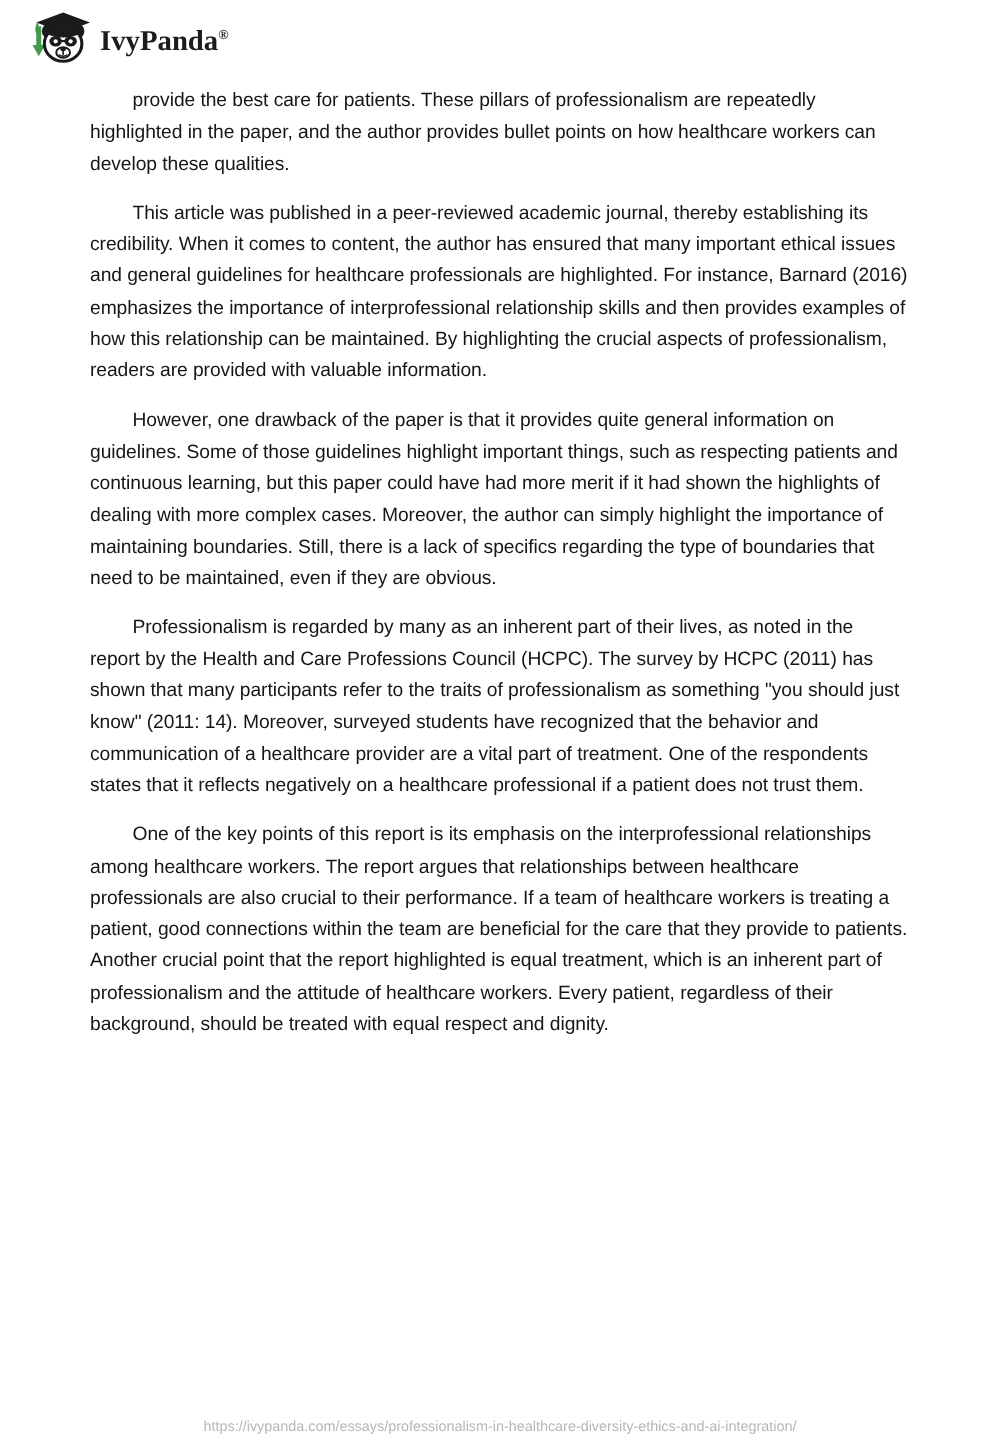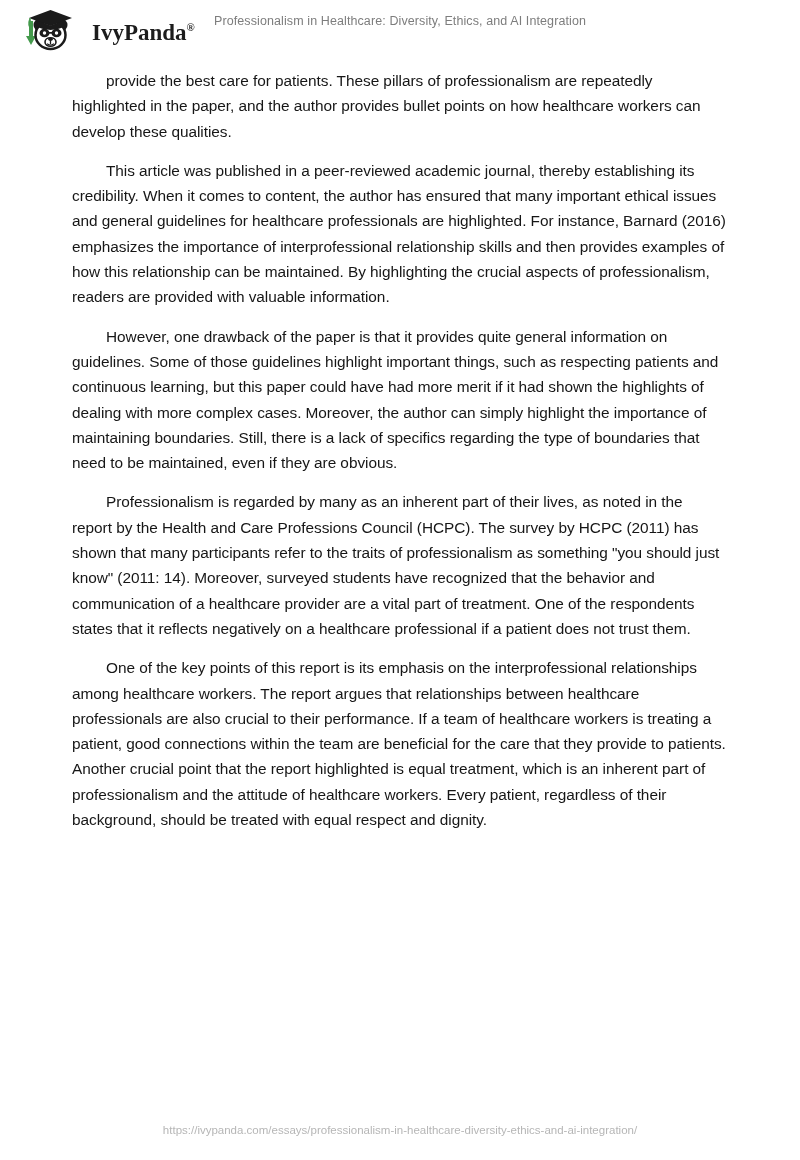--- a/index.html
+++ b/index.html
@@ -23,21 +23,21 @@
     height: 62px;
     width: 800px;
     box-sizing: border-box;
   }
   .brand {
     position: absolute;
     left: 18px;
     top: 7px;
     display: flex;
     align-items: center;
-    gap: 18px;
+    gap: 6px;
     text-decoration: none;
   }
   .brand-mark {
     width: 56px;
     height: 48px;
     display: block;
     flex: 0 0 auto;
   }
   .brand-word {
     font-family: "Liberation Serif", "DejaVu Serif", serif;
@@ -97,21 +97,21 @@
   .ref-heading em {
     font-style: italic;
     font-weight: bold;
   }
 
   
   .page-footer {
     position: absolute;
     left: 0;
     right: 0;
-    bottom: 22px;
+    bottom: 10px;
     text-align: center;
   }
   .footer-url {
     font-family: "Liberation Sans", sans-serif;
     font-size: 11.5px;
     color: #b6b6b6;
     text-decoration: none;
     letter-spacing: 0px;
     white-space: nowrap;
   }
@@ -146,21 +146,20 @@
 
         <path d="M65 6 L108 22 L65 38 L22 22 Z" fill="#1b1b1b"></path>
         <path d="M38 27 L38 40 Q65 52 92 40 L92 27 L65 37 Z" fill="#1b1b1b"></path>
 
         <path d="M24 22 L24 34" stroke="#449a4c" stroke-width="2.6" fill="none"></path>
       </svg>
     </span>
     <span class="brand-word"><span>IvyPanda</span><span class="reg">®</span></span>
   </a>
 
-  <div class="header-title">Professionalism in Healthcare: Diversity, Ethics, and AI Integration</div>
 </header>
 
 <main class="doc-body">
 
   <p class="para">provide the best care for patients. These pillars of professionalism are repeatedly highlighted in the paper, and the author provides bullet points on how healthcare workers can develop these qualities.</p>
 
   <p class="para">This article was published in a peer-reviewed academic journal, thereby establishing its credibility. When it comes to content, the author has ensured that many important ethical issues and general guidelines for healthcare professionals are highlighted. For instance, Barnard (2016) emphasizes the importance of interprofessional relationship skills and then provides examples of how this relationship can be maintained. By highlighting the crucial aspects of professionalism, readers are provided with valuable information.</p>
 
   <p class="para">However, one drawback of the paper is that it provides quite general information on guidelines. Some of those guidelines highlight important things, such as respecting patients and continuous learning, but this paper could have had more merit if it had shown the highlights of dealing with more complex cases. Moreover, the author can simply highlight the importance of maintaining boundaries. Still, there is a lack of specifics regarding the type of boundaries that need to be maintained, even if they are obvious.</p>
 

